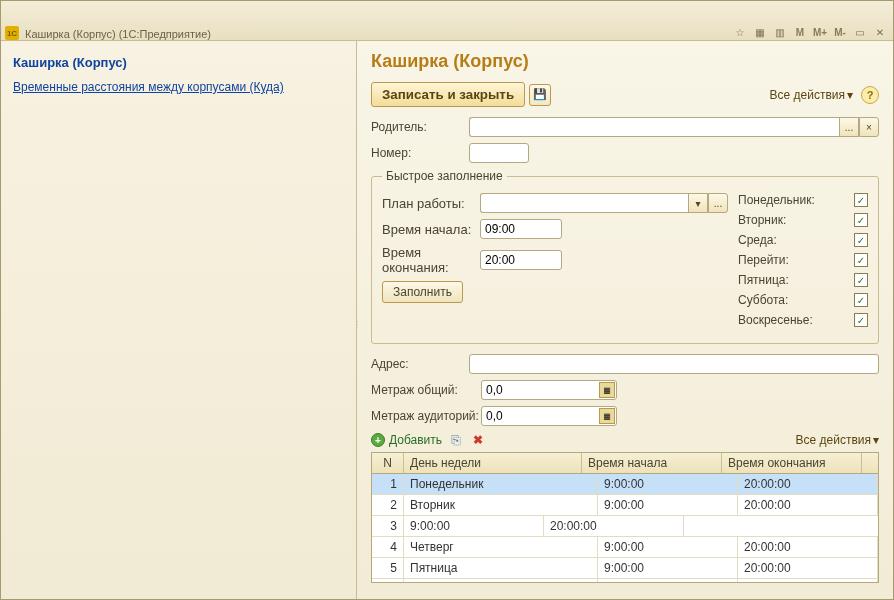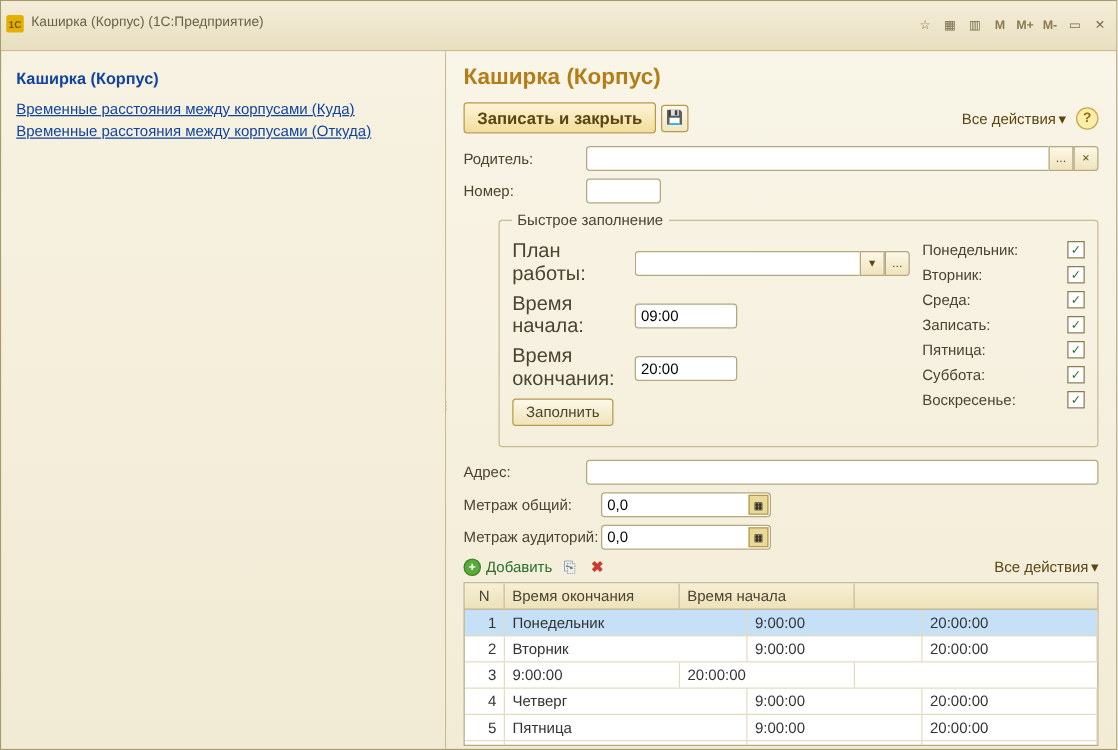--- a/index.html
+++ b/index.html
@@ -1,50 +1,50 @@
 <!DOCTYPE html>
 <html><head>
 <meta charset="utf-8">
 <style>
   * { box-sizing: border-box; margin: 0; padding: 0; }
   body { font-family: Arial, sans-serif; font-size: 12px; background: #f5f0df; width: 894px; height: 600px; overflow: hidden; }
   .window { width: 894px; height: 600px; border: 1px solid #a89a6f; background: linear-gradient(#f7f2e1, #efe8d0); display: flex; flex-direction: column; }
-  .titlebar { height: 40px; background: linear-gradient(#f4edd8, #e8dfc0); border-bottom: 1px solid #c9bc91; display: flex; align-items: flex-start; padding: 11px 4px; }
+  .titlebar { height: 40px; background: linear-gradient(#f4edd8, #e8dfc0); border-bottom: 1px solid #c9bc91; display: flex; align-items: flex-end; padding: 0 4px; }
   .titlebar .logo { width: 14px; height: 14px; background: #e2b100; border-radius: 2px; display: flex; align-items: center; justify-content: center; font-size: 8px; color: #7a5c00; font-weight: bold; margin-right: 6px; }
   .titlebar .title { color: #6b624a; font-size: 11px; flex: 1; }
   .titlebar .tb-icons { display: flex; gap: 2px; align-items: center; }
   .titlebar .tb-btn { width: 18px; height: 16px; display: flex; align-items: center; justify-content: center; font-size: 10px; color: #7a6e4c; cursor: pointer; }
   .titlebar .tb-btn.m { font-weight: bold; color: #8a7c52; }
   .body { flex: 1; display: flex; overflow: hidden; }
   .left-pane { width: 356px; padding: 14px 12px; border-right: 1px solid #c9bc91; background: linear-gradient(#f7f2e1, #f1ead4); }
   .left-title { color: #10439f; font-weight: bold; font-size: 13px; margin-bottom: 10px; }
   .left-section { color: #6b624a; font-size: 12px; border-bottom: 1px solid #c9bc91; margin-bottom: 6px; padding-bottom: 2px; }
   .left-link { color: #10439f; font-size: 12px; text-decoration: underline; cursor: pointer; margin-bottom: 4px; display: block; }
   .right-pane { flex: 1; padding: 10px 14px; overflow-y: auto; background: linear-gradient(#f9f5e7, #f2ecd6); position:relative; }
   .right-title { color: #b57d17; font-size: 18px; font-weight: bold; margin-bottom: 10px; }
   .toolbar-row { display: flex; align-items: center; margin-bottom: 10px; }
   .btn-main { background: linear-gradient(#fef5d7,#f1dd9b); border: 1px solid #b89a4a; border-radius: 3px; padding: 4px 10px; font-weight: bold; color: #5b4612; cursor: pointer; }
   .icon-btn { width: 22px; height: 22px; border: 1px solid #b89a4a; border-radius: 3px; background: linear-gradient(#fef9e8,#f2e7c4); display: flex; align-items: center; justify-content: center; margin-left: 4px; cursor: pointer; font-size: 11px; color: #2a5aa8; }
   .spacer { flex: 1; }
   .link-dd { color: #5b4612; cursor: pointer; display: flex; align-items: center; gap: 2px; }
   .help-btn { width: 18px; height: 18px; border-radius: 50%; border: 1px solid #c7a84d; background: #fceea8; color: #8a6a12; font-weight: bold; display: flex; align-items: center; justify-content: center; margin-left: 8px; cursor: pointer; font-size: 11px; }
   .form-row { display: flex; align-items: center; margin-bottom: 6px; }
   .form-label { width: 98px; color: #4a4431; font-size: 12px; }
-  .form-label-wide { width: 98px; color: #4a4431; font-size: 16px; }
+  .form-label-wide { width: 98px; color: #4a4431; font-size: 13px; }
   .text-input { height: 20px; border: 1px solid #b3a880; border-radius: 3px; padding: 0 4px; background: #fff; font-size: 12px; }
   .text-input.full { flex: 1; }
   .text-input.small { width: 82px; text-align: left; }
   .text-input.num { width: 136px; text-align: left; padding-right: 22px; position: relative; }
   .num-wrap { position: relative; display: inline-block; }
   .num-wrap .calc { position: absolute; right: 2px; top: 2px; width: 16px; height: 16px; background: #e9d99a; border: 1px solid #b89a4a; font-size: 8px; display: flex; align-items: center; justify-content: center; cursor:pointer; }
   .input-group { flex: 1; position: relative; display: flex; }
   .input-group .text-input { flex: 1; border-top-right-radius: 0; border-bottom-right-radius: 0; border-right: none; }
   .input-group .addon { width: 20px; height: 20px; border: 1px solid #b3a880; background: linear-gradient(#fdf8e7,#efe4bc); display:flex; align-items:center; justify-content:center; cursor:pointer; font-size:10px; color:#5b4612; }
   .input-group .addon.last { border-top-right-radius:3px; border-bottom-right-radius:3px; }
-  fieldset { border: 1px solid #c9bc91; border-radius: 3px; padding: 10px; margin-bottom: 10px; position: relative; margin-left: 28px; }
+  fieldset { border: 1px solid #c9bc91; border-radius: 3px; padding: 10px; margin-bottom: 10px; position: relative; }
   legend { color: #4a4431; padding: 0 4px; font-size: 12px; background: transparent; }
   .fs-inner { display: flex; gap: 10px; }
   .fs-left { flex: 1; }
   .fs-right { width: 130px; }
   .chk-row { display: flex; align-items: center; justify-content: space-between; margin-bottom: 6px; }
   .chk-row label { color: #4a4431; font-size: 12px; }
   .chk { width: 14px; height: 14px; border: 1px solid #8a7c52; background: #fff; display:inline-flex; align-items:center; justify-content:center; cursor:pointer; font-size:10px; color:#2a6e2a; }
   .btn-plain { background: linear-gradient(#fdf8e7,#efe4bc); border: 1px solid #b89a4a; border-radius: 3px; padding: 3px 10px; color: #4a4431; cursor: pointer; font-size: 12px; }
   .tbl-toolbar { display: flex; align-items: center; margin-bottom: 4px; gap: 6px; }
   .add-link { color: #2a6e2a; cursor: pointer; display: flex; align-items: center; gap: 4px; }
@@ -87,21 +87,20 @@
       <div class="tb-btn m">M-</div>
       <div class="tb-btn">▭</div>
       <div class="tb-btn">✕</div>
     </div>
   </div>
 
   <div class="body">
     <div class="left-pane">
       <div class="left-title">Каширка (Корпус)</div>
       <a class="left-link">Временные расстояния между корпусами (Куда)</a>
-      <a class="left-link">Временные расстояния между корпусами (Откуда)</a>
     </div>
 
     <div class="right-pane">
       <div class="sep-grip">⋮</div>
       <div class="right-title">Каширка (Корпус)</div>
 
       <div class="toolbar-row">
         <button class="btn-main">Записать и закрыть</button>
         <div class="icon-btn">💾</div>
         <div class="spacer"></div>
@@ -158,21 +157,21 @@
               </div>
             <div class="chk-row">
                 <label>Вторник:</label>
                 <span class="chk">✓</span>
               </div>
             <div class="chk-row">
                 <label>Среда:</label>
                 <span class="chk">✓</span>
               </div>
             <div class="chk-row">
-                <label>Записать:</label>
+                <label>Перейти:</label>
                 <span class="chk">✓</span>
               </div>
             <div class="chk-row">
                 <label>Пятница:</label>
                 <span class="chk">✓</span>
               </div>
             <div class="chk-row">
                 <label>Суббота:</label>
                 <span class="chk">✓</span>
               </div>
@@ -215,22 +214,23 @@
         <div class="spacer"></div>
         <div class="link-dd">
           <span>Все действия</span>
           <span>▾</span>
         </div>
       </div>
 
       <div class="grid">
         <div class="grid-head">
           <div class="gh ghn">N</div>
+          <div class="gh ghd">День недели</div>
+          <div class="gh ght1">Время начала</div>
           <div class="gh ght2">Время окончания</div>
-          <div class="gh ght1">Время начала</div>
           <div class="gh ghsb"></div>
         </div>
         <div class="grid-body" id="grid-body">
             <div class="grid-row selected">
               <div class="gc gcn">1</div>
               <div class="gc gcd">Понедельник</div>
               <div class="gc gct1">9:00:00</div>
               <div class="gc gct2">20:00:00</div>
             </div>
             <div class="grid-row">

